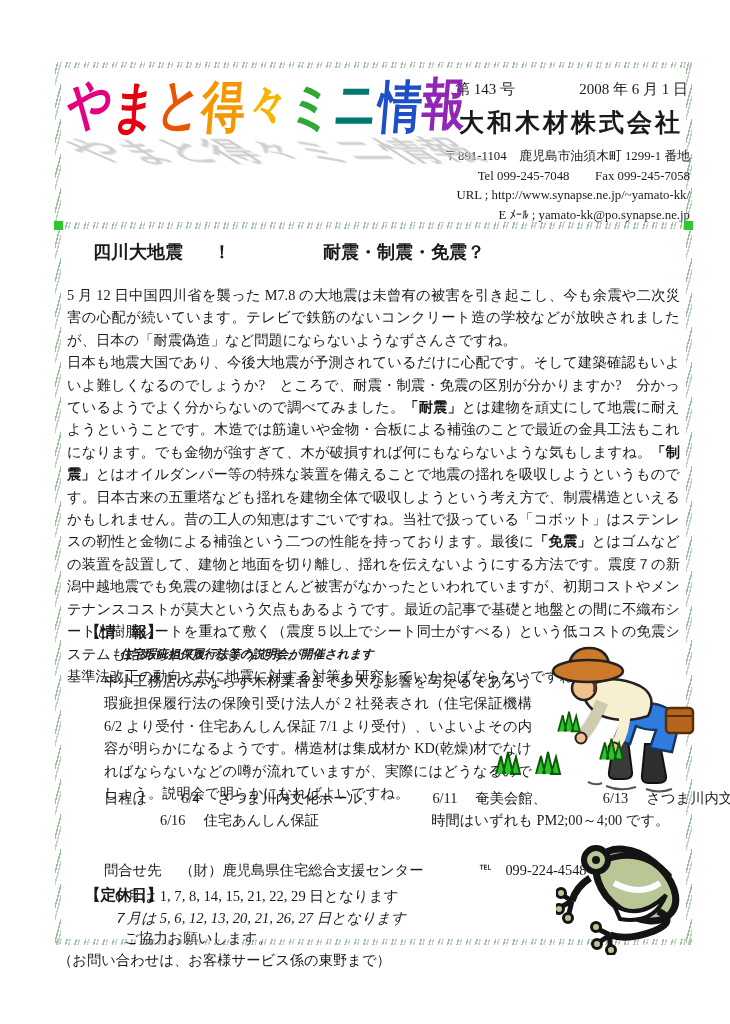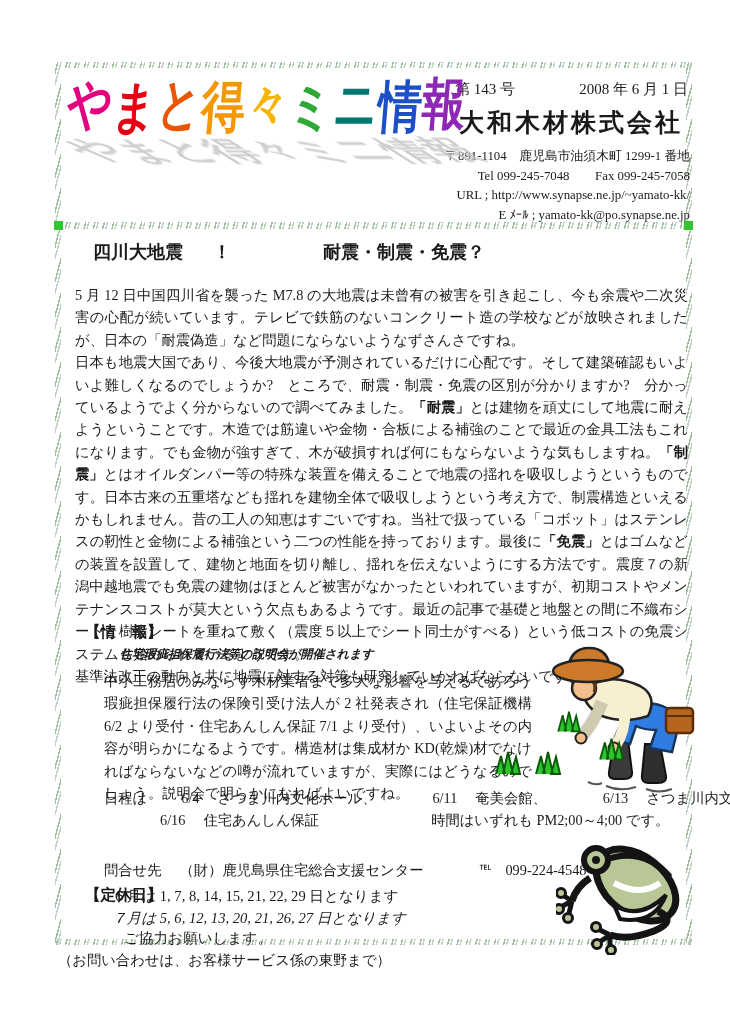--- a/index.html
+++ b/index.html
@@ -33,21 +33,21 @@
   .issue-row{left:455px;top:80px;width:233px;display:flex;justify-content:space-between;
     font-size:15px;}
   .company{left:450px;top:106px;width:242px;text-align:center;font-size:25px;
     font-weight:600;letter-spacing:3px;}
   .addr{left:415px;top:147px;width:275px;text-align:right;font-size:12.8px;line-height:19.5px;}
   
   .headline{left:85px;top:240px;font-family:"Liberation Sans","DejaVu Sans",sans-serif;
     font-weight:bold;font-size:18px;white-space:nowrap;margin-left:8px;}
   .headline .gap1{display:inline-block;width:30px;}
   .headline .gap2{display:inline-block;width:92px;}
-  .bodytext{left:75px;top:284px;width:613px;font-size:14.3px;line-height:22.4px;
+  .bodytext{left:67px;top:284px;width:613px;font-size:14.3px;line-height:22.4px;
     text-align:justify;}
   .bodytext p{margin:0;}
   .bd{font-weight:bold;}
   
   .seclabel{font-weight:bold;font-size:15.5px;font-family:"Liberation Sans","DejaVu Sans",sans-serif;}
   .info-label{left:85px;top:622px;}
   .info-heading{left:120px;top:646px;font-weight:bold;font-size:12px;
     font-family:"Liberation Sans","DejaVu Sans",sans-serif;font-style:italic;}
   .info-body{left:104px;top:670px;width:428px;font-size:14.3px;line-height:22.4px;
     text-align:justify;}

